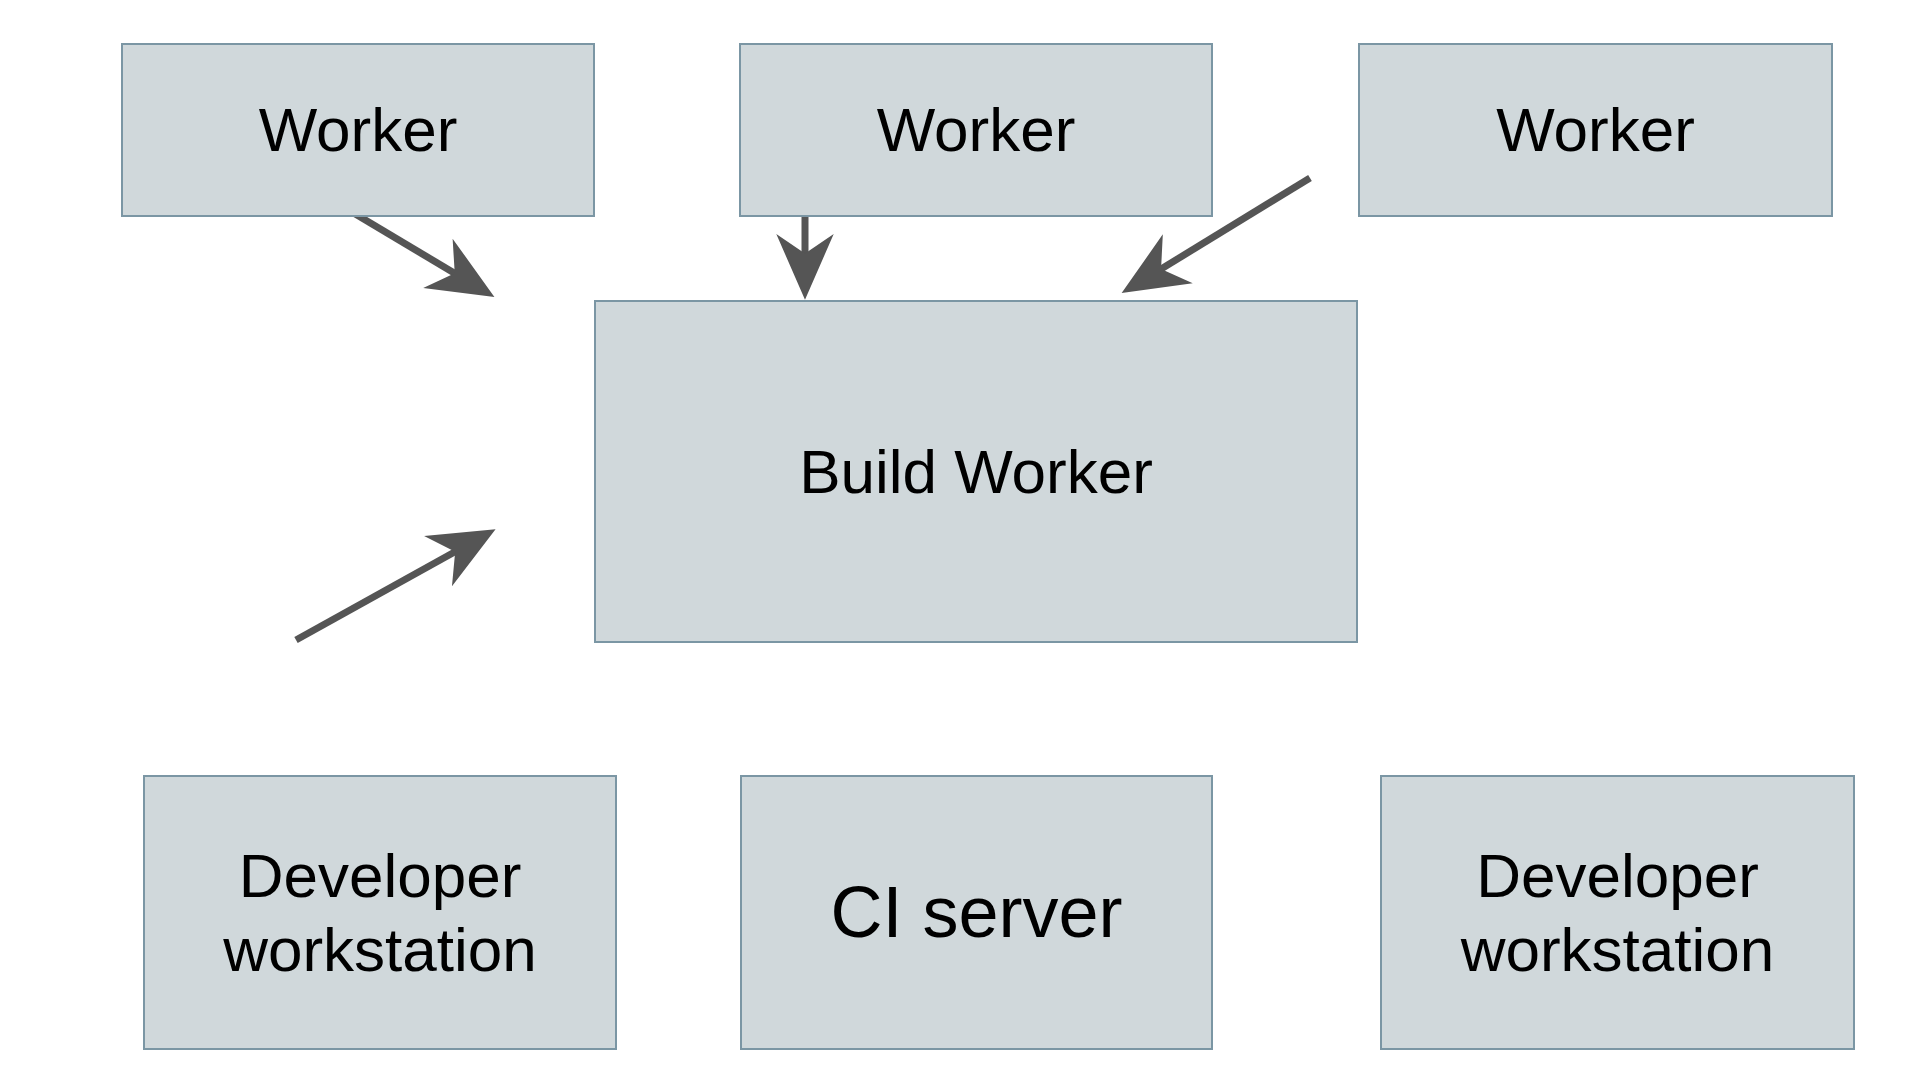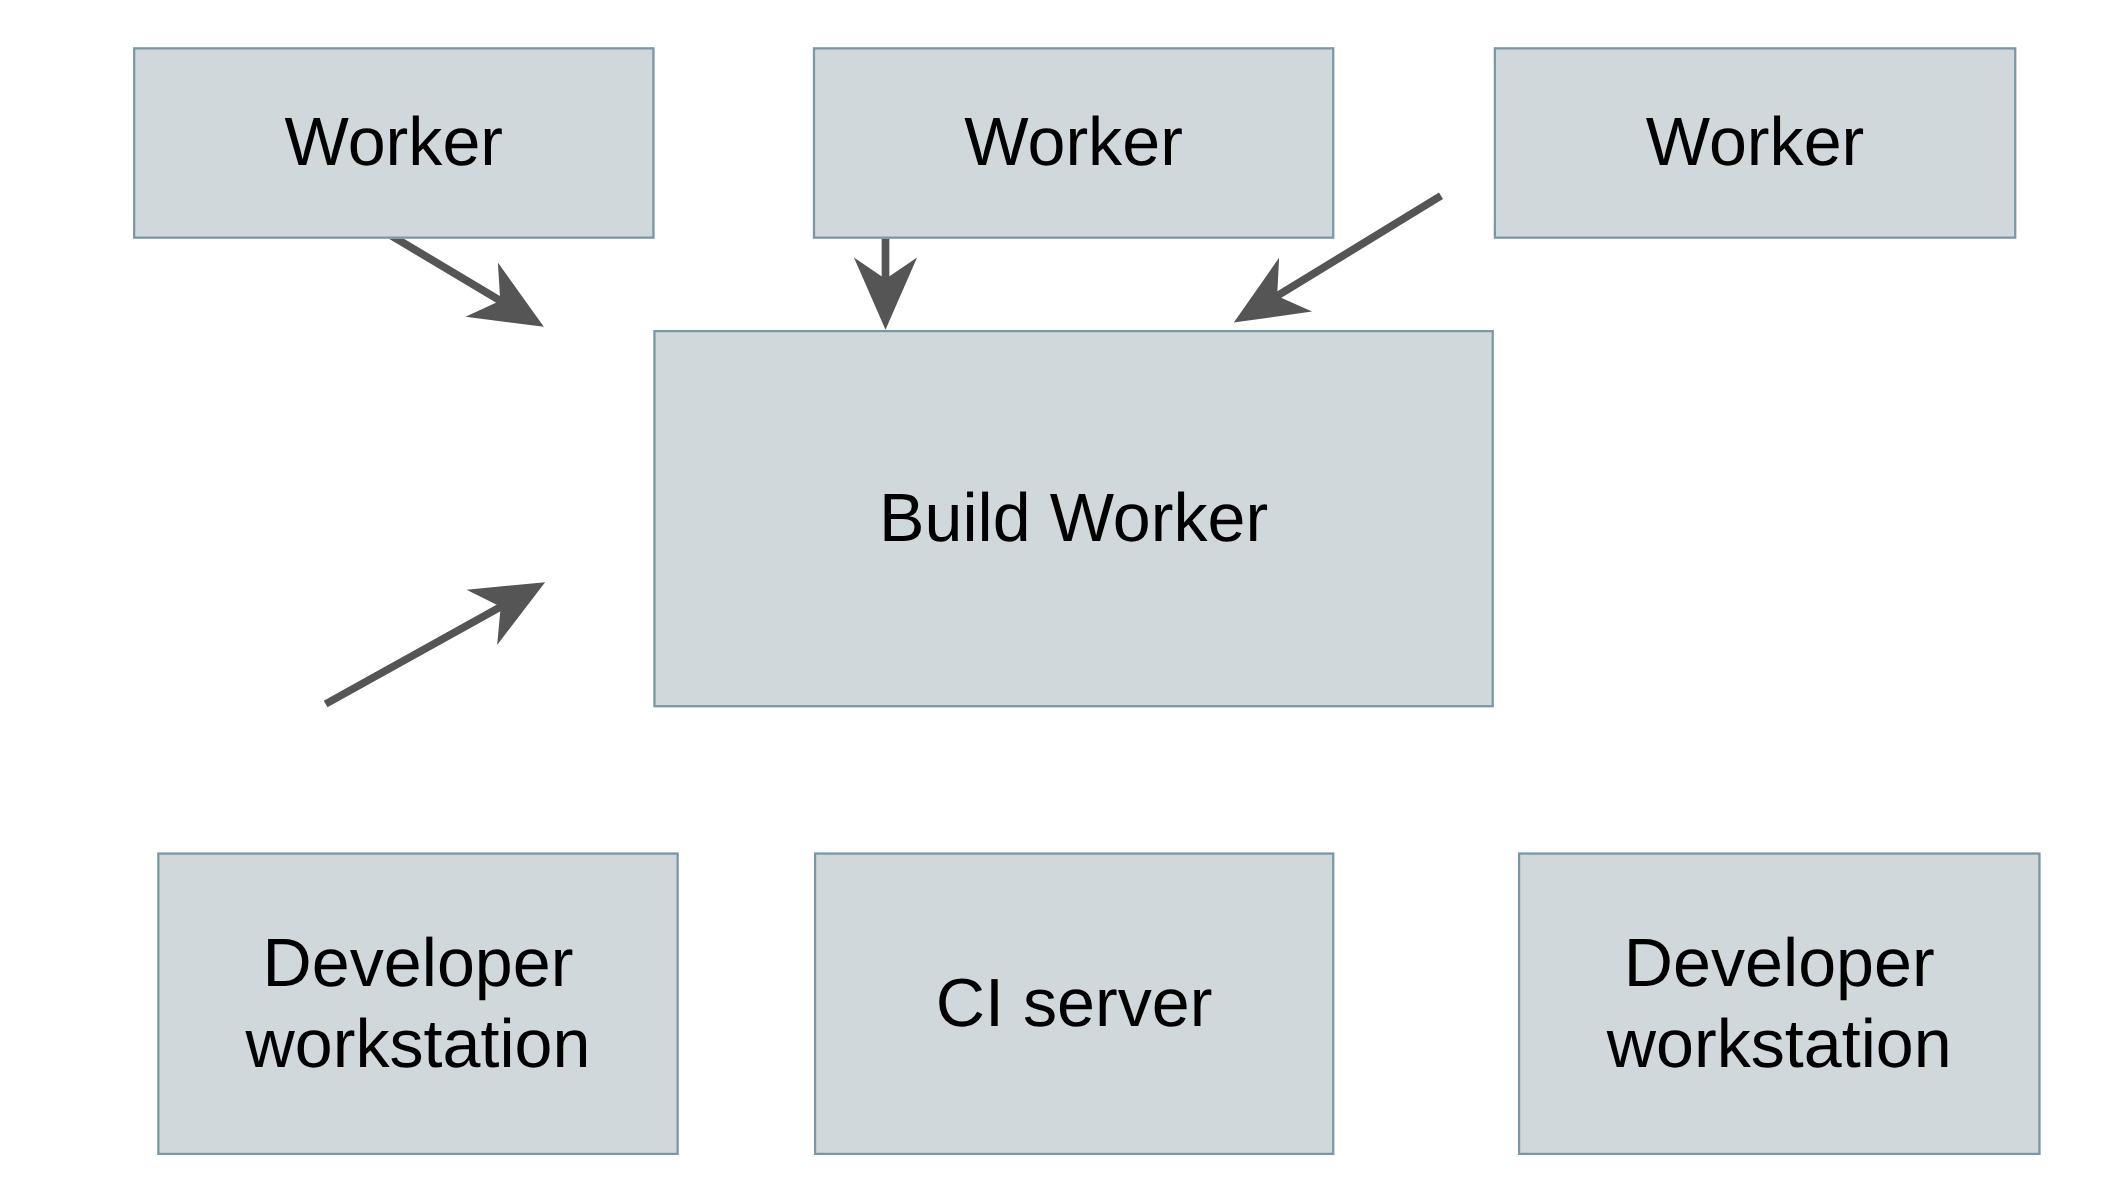--- a/index.html
+++ b/index.html
@@ -42,21 +42,21 @@
     white-space: pre-line;
   }
   .node-label {
     display: block;
     width: 100%;
     white-space: pre-line;
   }
   .n-worker   { font-size: 62px; }
   .n-master   { font-size: 62px; }
   .n-devws    { font-size: 62px; margin-left: 22px; }
-  .n-ci       { font-size: 62px; }
+  .n-ci       { font-size: 72px; }
 </style>
 </head>
 <body>
 
 <div id="canvas">
 
   <svg id="edges" width="1910" height="1090" viewBox="0 0 1910 1090" xmlns="http://www.w3.org/2000/svg">
     <defs>
       <marker id="barb" markerWidth="10" markerHeight="10" refX="8.2" refY="4.3" orient="auto" markerUnits="strokeWidth">
         <path d="M0.2,0.2 L9.6,4.3 L0.2,8.4 L3.0,4.3 Z" fill="#555555"></path>

